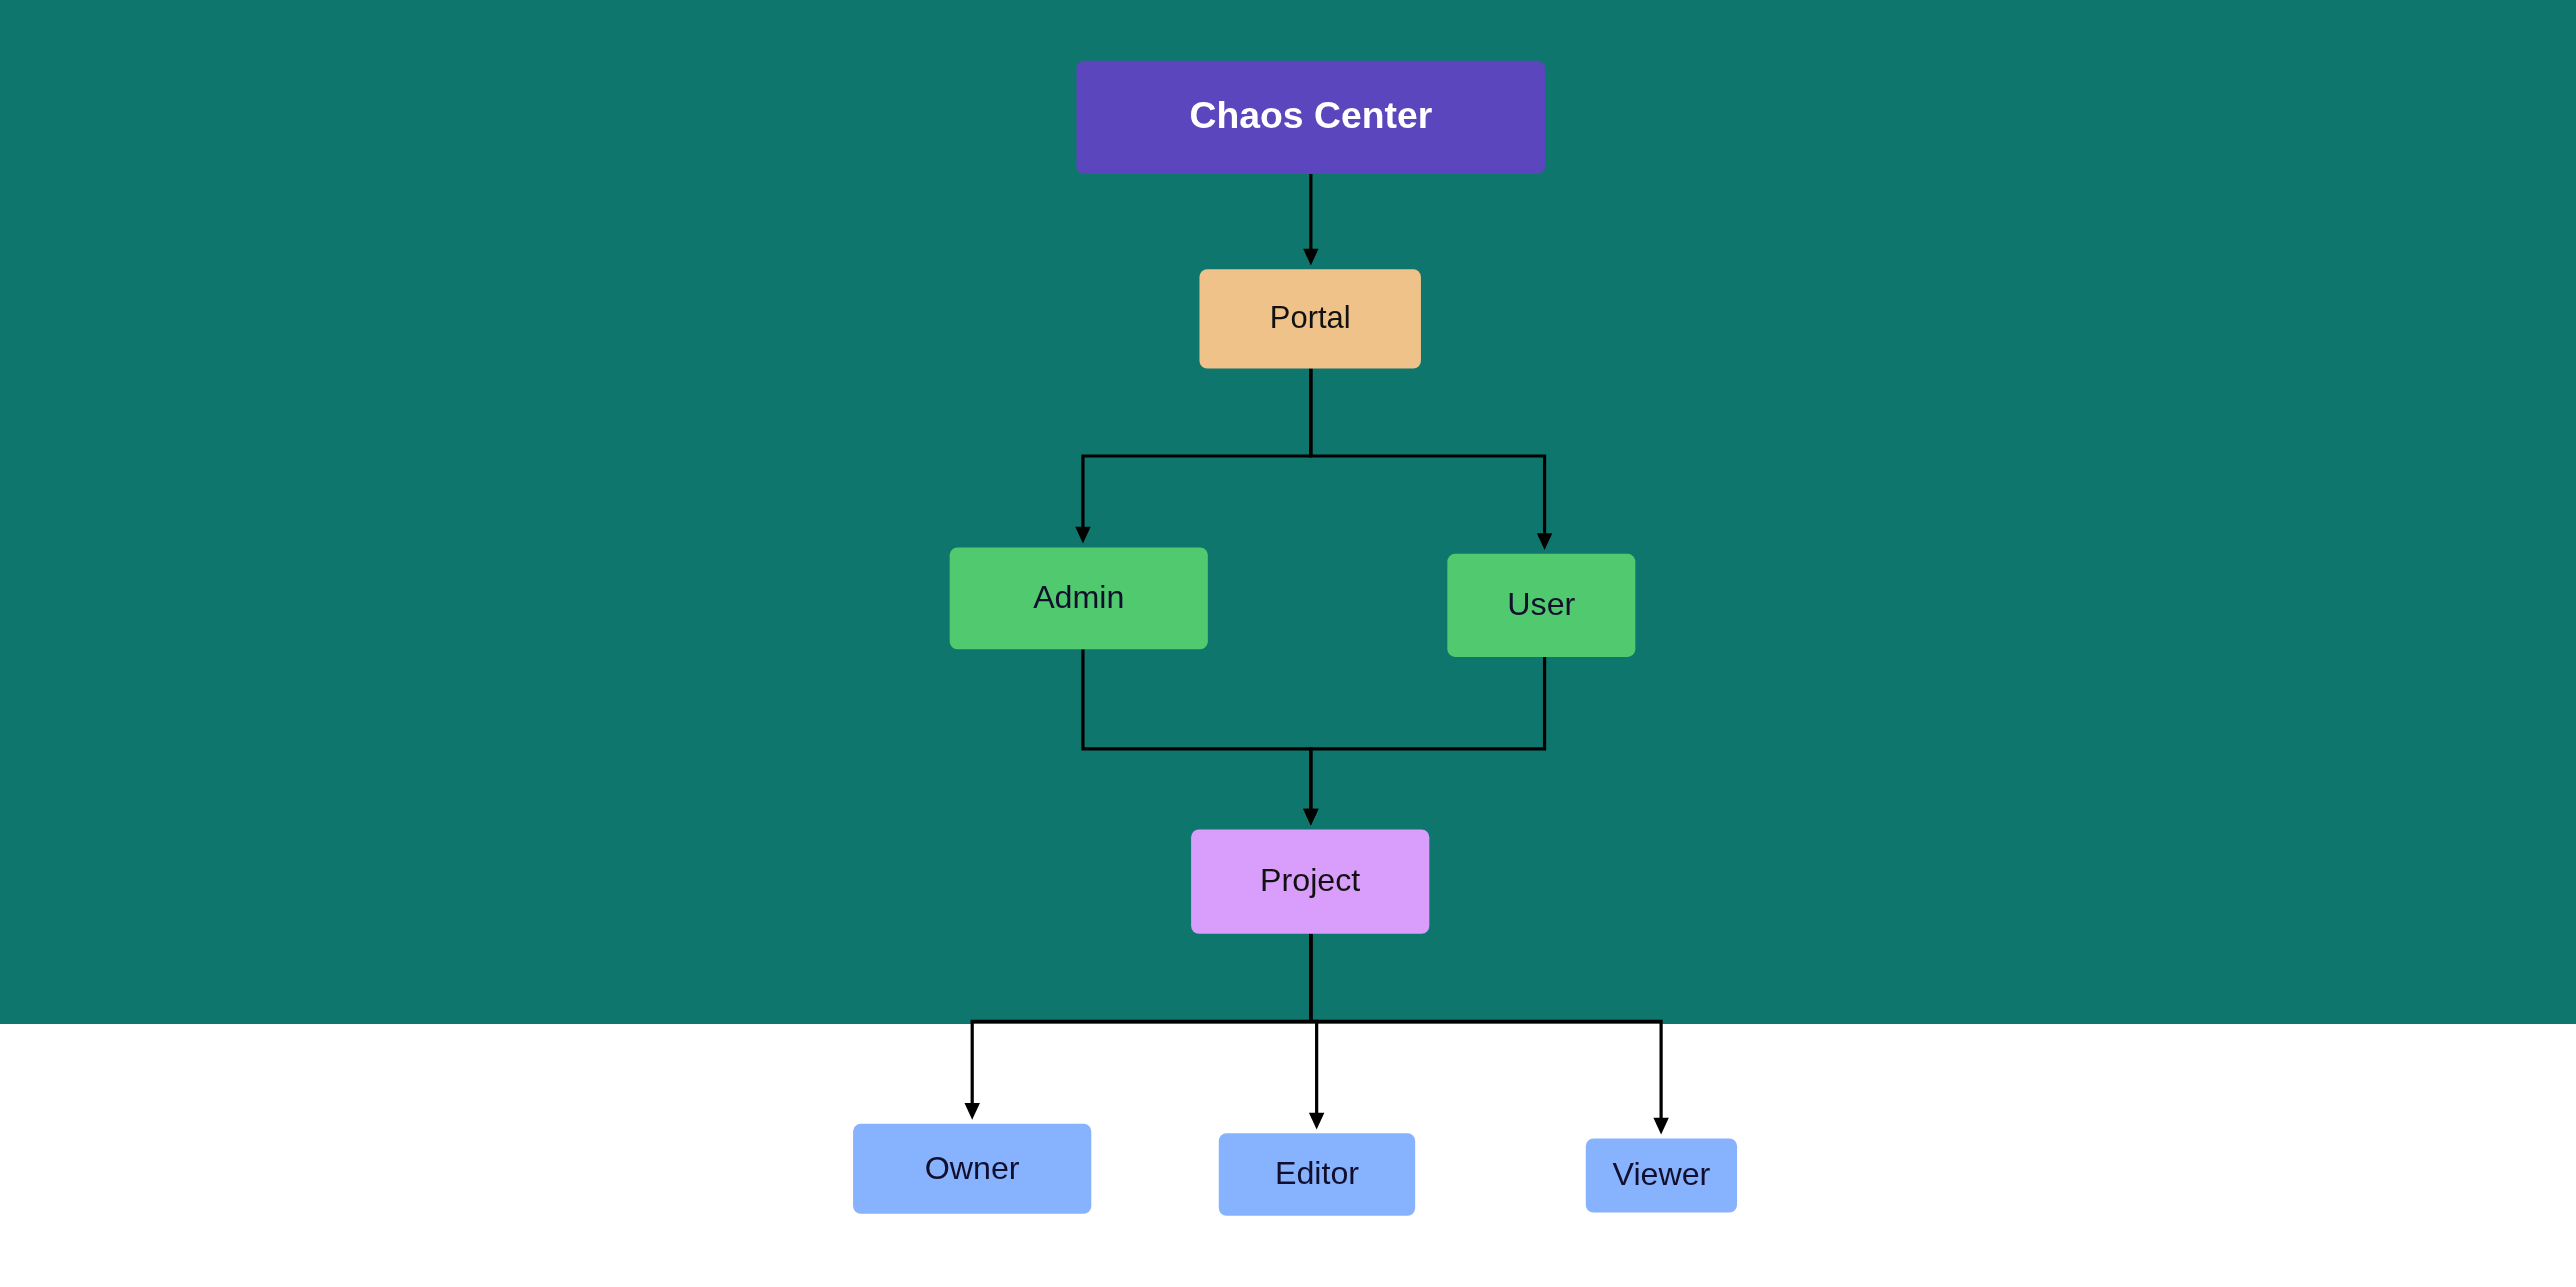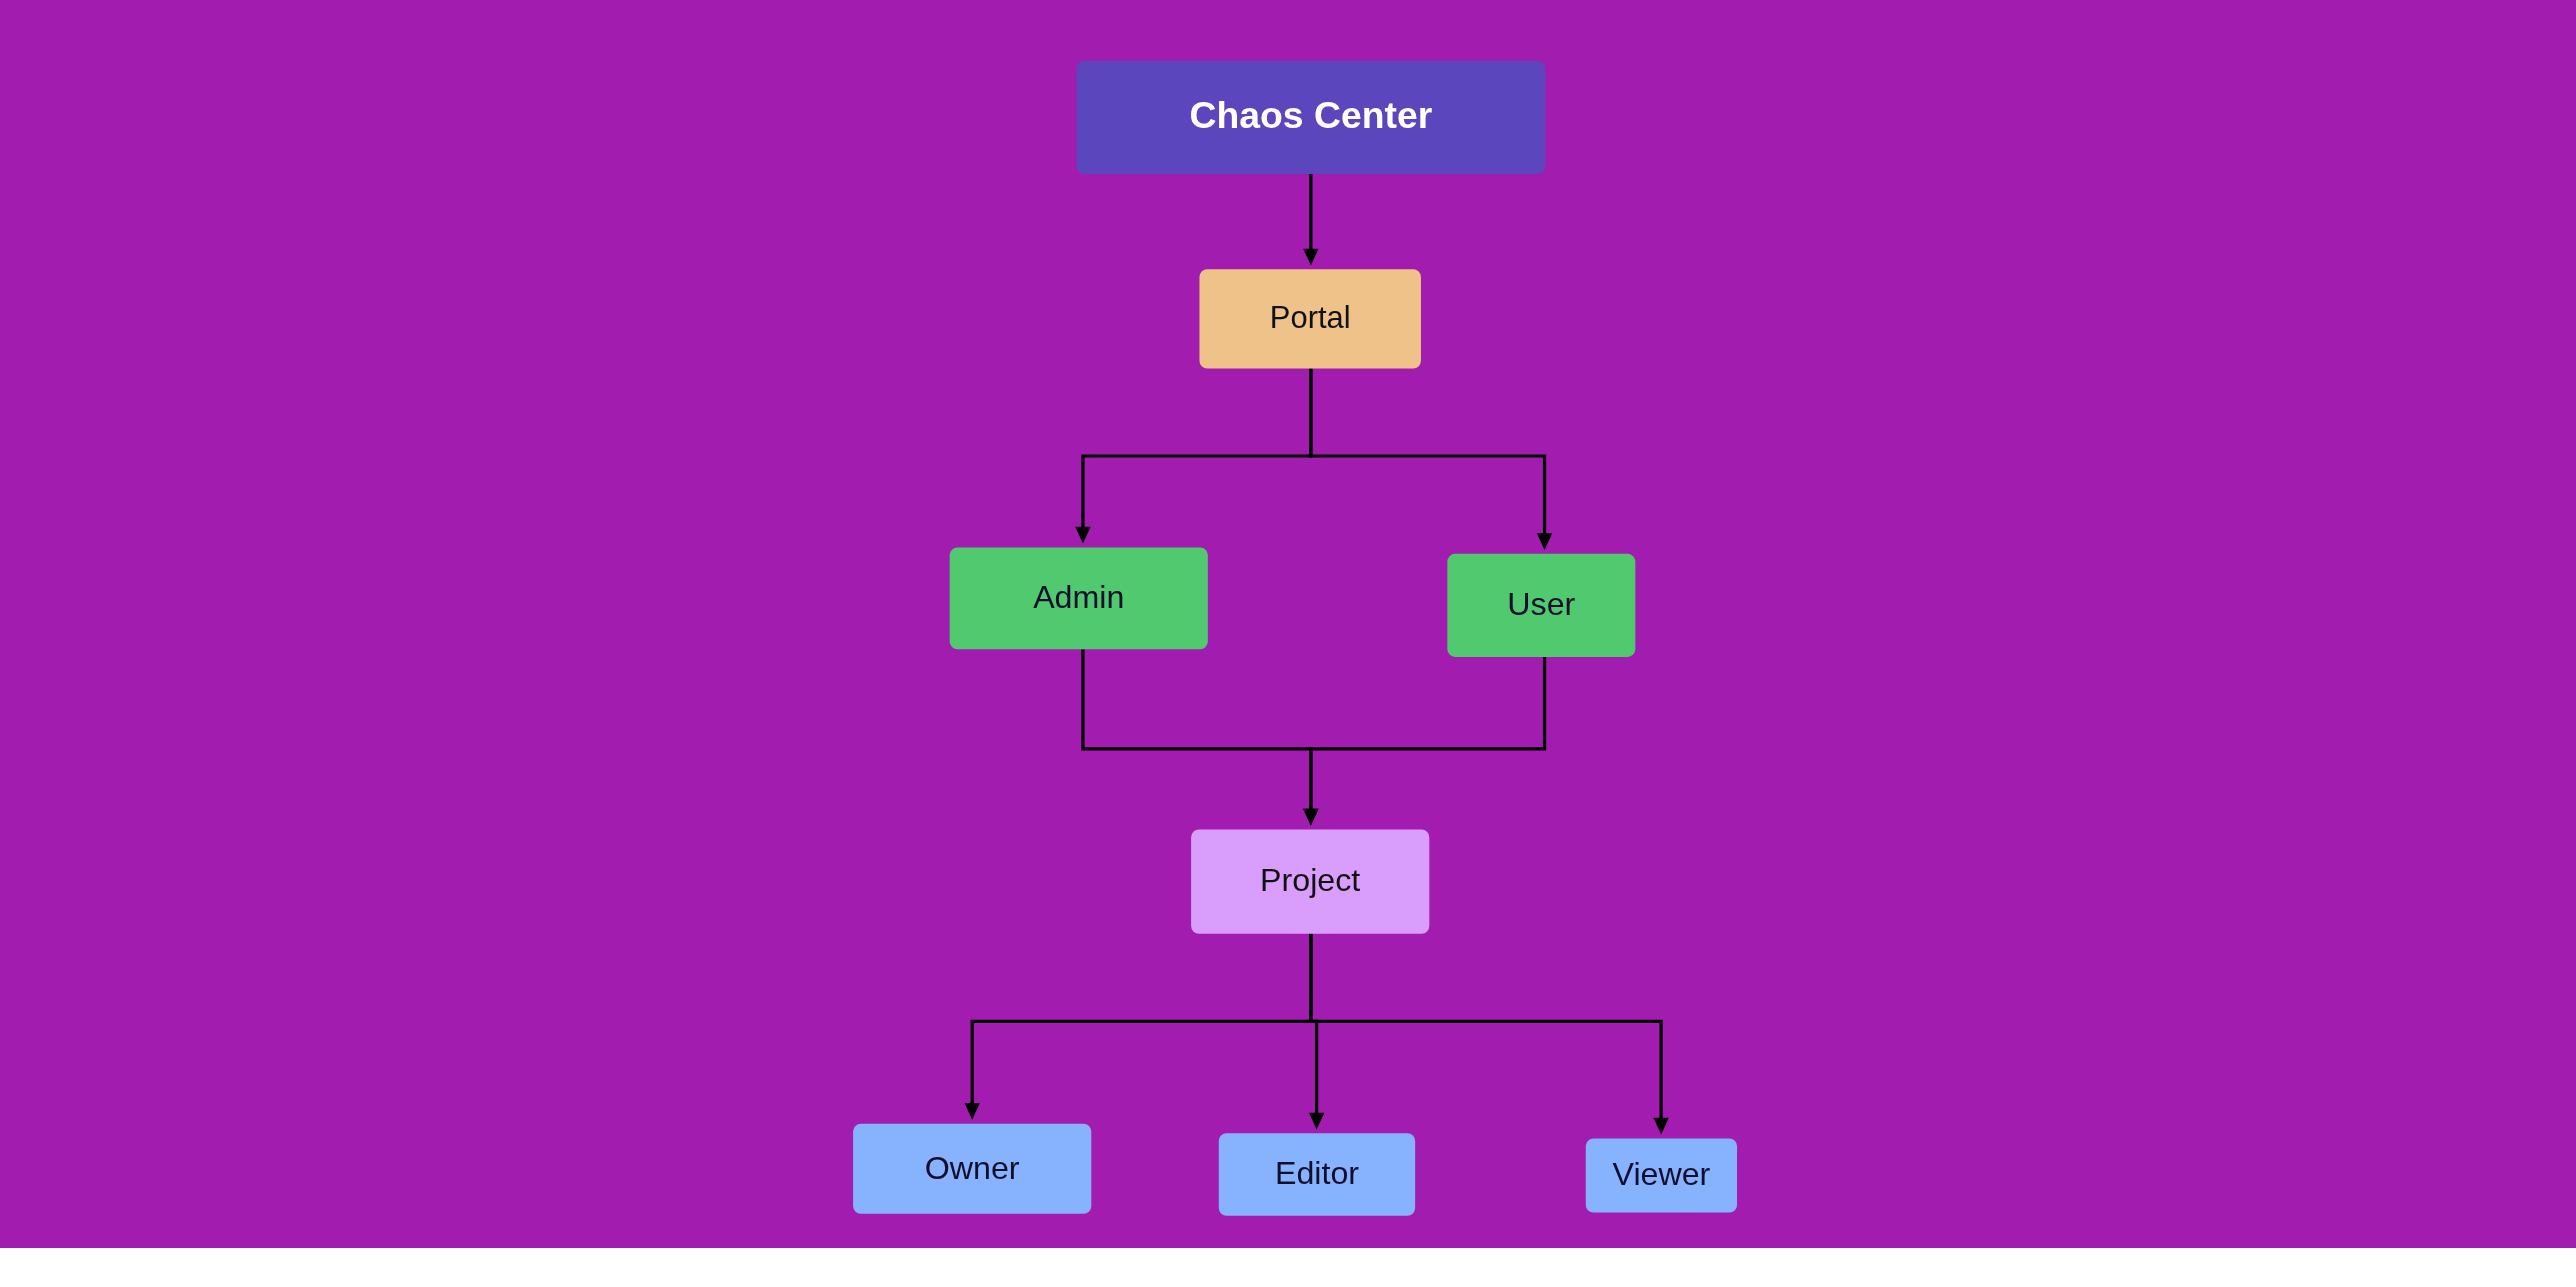--- a/index.html
+++ b/index.html
@@ -10,22 +10,22 @@
   }
   body {
     width: 2576px;
     height: 1288px;
     overflow: hidden;
     font-family: "Liberation Sans", "DejaVu Sans", sans-serif;
   }
   #diagram-root {
     position: relative;
     width: 2576px;
-    height: 1248px;
-    background: #a21caf;
+    height: 1024px;
+    background: #0f766e;
     text-align: right;
   }
   svg#flow-svg {
     position: absolute;
     top: 0;
     left: 0;
     width: 2576px;
     height: 1288px;
     display: block;
   }

